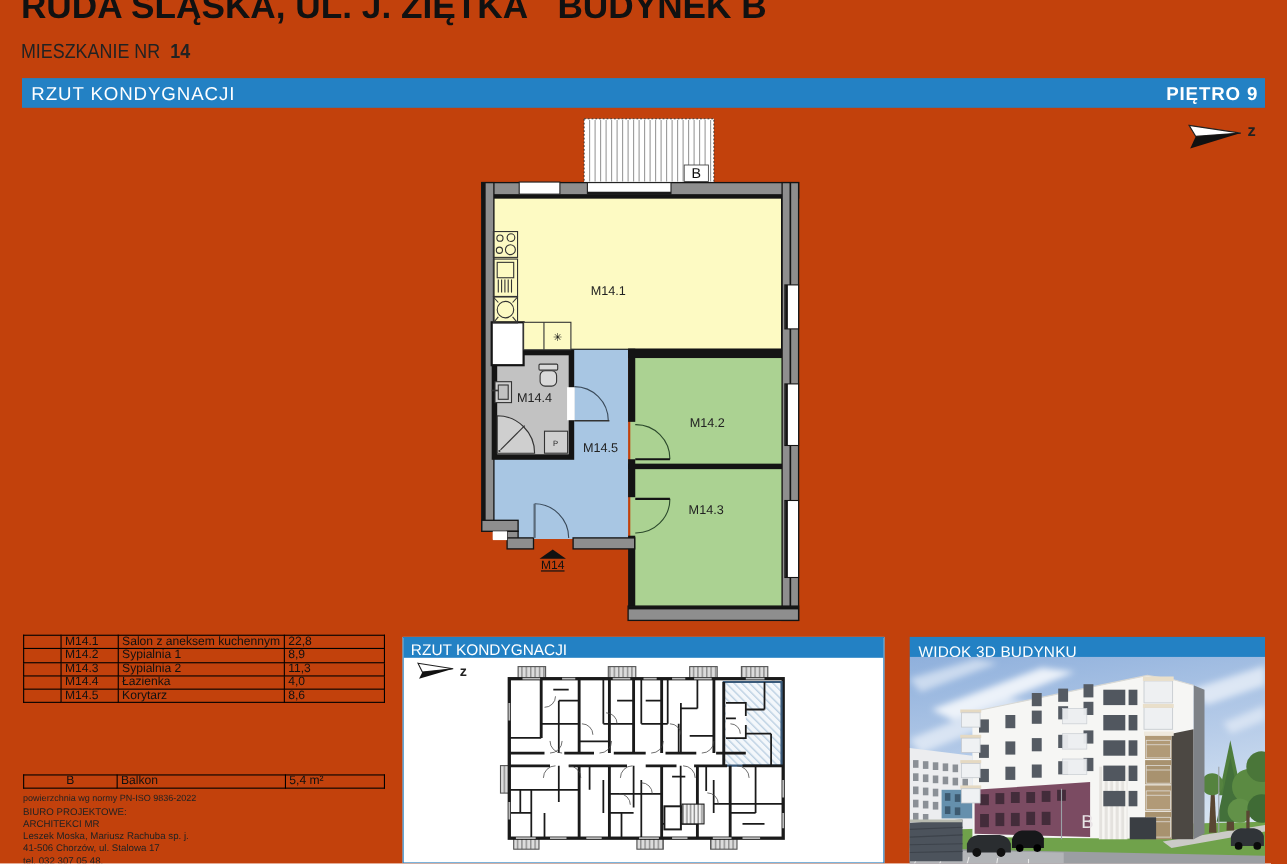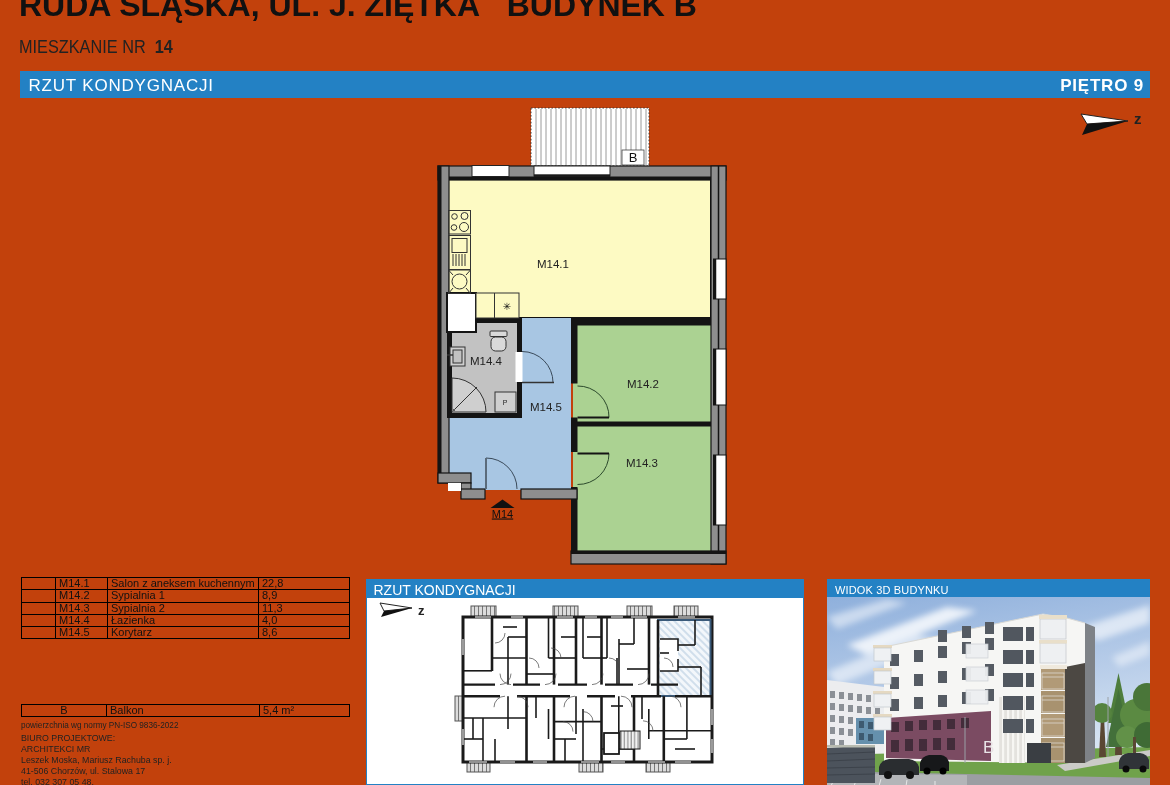--- a/index.html
+++ b/index.html
@@ -429,21 +429,21 @@
   </g>
 
   <g stroke="#bbb" stroke-width="1.6" fill="none">
     <path d="M 110 38 L 126 38 M 146 38 L 158 38 M 192 38 L 208 38 M 220 38 L 232 38 M 246 38 L 258 38 M 266 38 L 282 38 M 313 38 L 330 38"></path>
     <path d="M 104 183 L 122 183 M 135 183 L 150 183 M 168 183 L 182 183 M 216 183 L 234 183 M 246 183 L 260 183 M 283 183 L 300 183 M 310 183 L 326 183"></path>
     <path d="M 98 60 L 98 76 M 98 150 L 98 166 M 347 130 L 347 146 M 347 160 L 347 174"></path>
   </g>
 </svg>
 
 <div class="abs" style="left:827px;top:578.5px;width:323px;height:207px;background:#2381c4;">
-  <div class="abs" style="left:8px;top:5px;font-size:11px;color:#fff;letter-spacing:0.15px;">WIDOK 3D BUDYNKU</div>
+  <div class="abs" style="left:8px;top:5px;font-size:14px;color:#fff;letter-spacing:0.15px;">WIDOK 3D BUDYNKU</div>
 </div>
 
 <svg class="abs" style="left:827px;top:596.5px;" width="323" height="189" viewBox="0 0 323 189">
   <defs>
     <linearGradient id="sky" x1="0" y1="0" x2="0.25" y2="1">
       <stop offset="0" stop-color="#8fb0dc"></stop>
       <stop offset="0.55" stop-color="#b8cde9"></stop>
       <stop offset="1" stop-color="#dce8f4"></stop>
     </linearGradient>
     <filter id="blur1">

